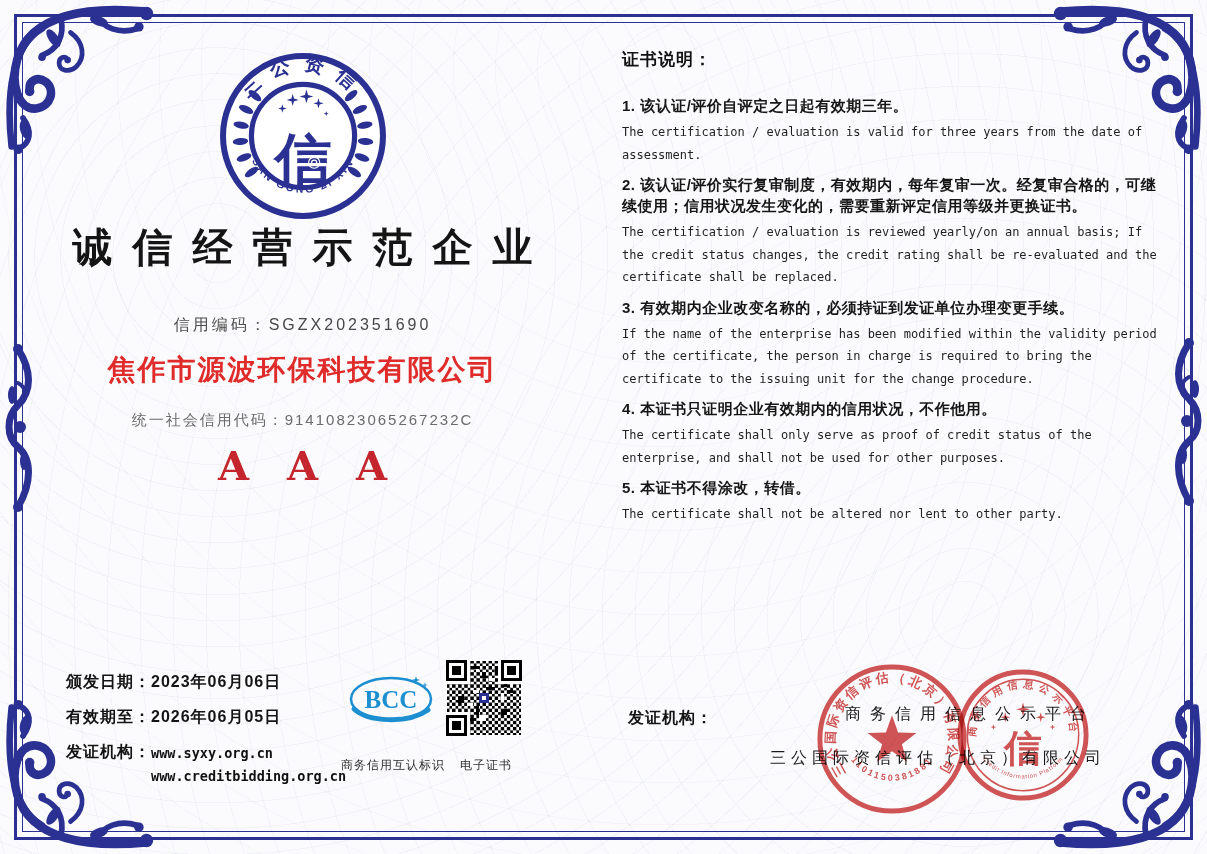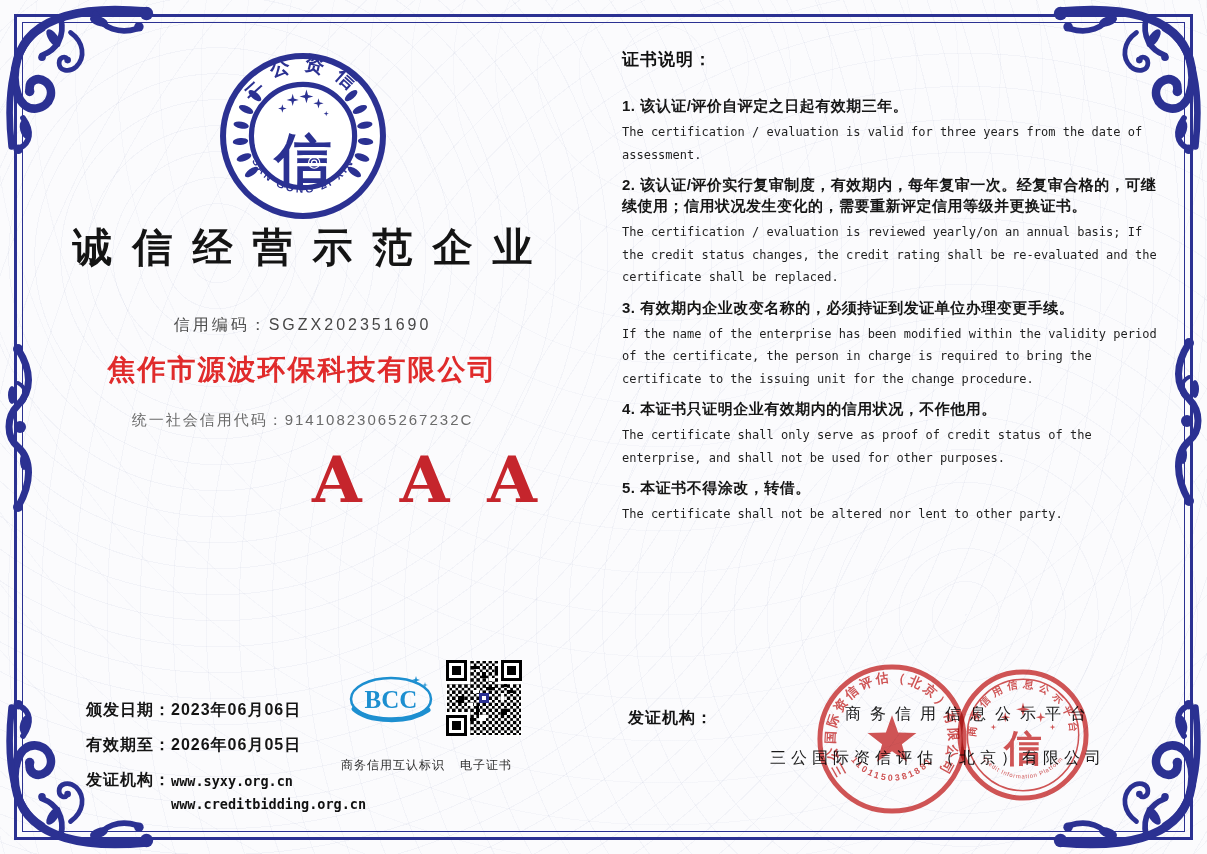--- a/index.html
+++ b/index.html
@@ -26,25 +26,25 @@
   .left-col{position:absolute;left:30px;top:0;width:545px;z-index:2;}
   .logo{display:block;width:172px;height:172px;margin:50px auto 0;}
   .title{margin-top:-2px;text-align:center;font-family:"DejaVu Serif","Liberation Serif",serif;
          font-weight:bold;font-size:40px;letter-spacing:20px;text-indent:20px;color:#141414;}
   .credit-code{margin-top:40px;text-align:center;font-size:16px;letter-spacing:3px;color:#4d4d4d;}
   .credit-code .code{color:#474747;}
   .company{margin-top:15px;text-align:center;font-size:28px;font-weight:bold;letter-spacing:2px;color:#e02b2b;}
   .uscc{margin-top:22px;text-align:center;font-size:15px;letter-spacing:2px;color:#6b6b6b;}
   .assessment{margin:16px 10px 0;font-size:17.5px;line-height:33px;letter-spacing:1.5px;
               text-align:justify;text-indent:2em;color:#2b2b2b;}
-  .grade{margin-top:12px;text-align:right;font-family:"DejaVu Serif","Liberation Serif",serif;
-         font-weight:bold;font-size:64px;letter-spacing:38px;text-indent:38px;color:#c5252c;}
-  
-  .info{position:absolute;left:66px;top:700px;z-index:2;font-size:16px;font-weight:bold;
-        letter-spacing:1px;color:#141414;margin-left:20px;}
+  .grade{margin-top:12px;text-align:center;font-family:"DejaVu Serif","Liberation Serif",serif;
+         font-weight:bold;font-size:40px;letter-spacing:38px;text-indent:38px;color:#c5252c;}
+  
+  .info{position:absolute;left:66px;top:672px;z-index:2;font-size:16px;font-weight:bold;
+        letter-spacing:1px;color:#141414;}
   .info .row{margin-bottom:14px;display:flex;align-items:flex-start;}
   .info .lbl{white-space:nowrap;}
   .urls{font-family:"DejaVu Sans Mono",monospace;font-weight:bold;font-size:13.5px;
         line-height:23px;letter-spacing:0;color:#111;}
   .bcc-wrap{position:absolute;left:346px;top:670px;width:90px;z-index:2;}
   .qr-wrap{position:absolute;left:446px;top:660px;width:78px;z-index:2;}
   .stamp-caption{position:absolute;z-index:2;font-size:12px;letter-spacing:1px;color:#2e2e2e;text-align:center;}
   .cap-bcc{left:334px;top:757px;width:118px;}
   .cap-qr{left:448px;top:757px;width:76px;}
   

